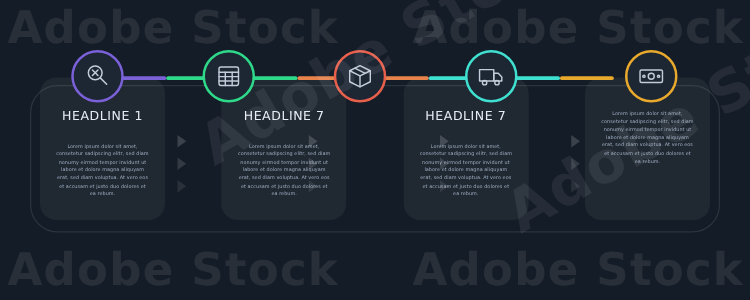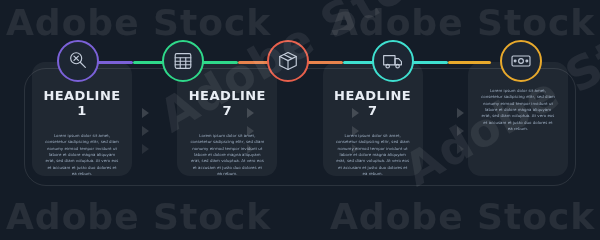--- a/index.html
+++ b/index.html
@@ -74,22 +74,22 @@
   .panel {
     position: relative;
     width: 100px; height: 114px;
     border-radius: 13px;
     background: rgba(255,255,255,0.055);
     padding: 26px 6px 6px 6px;
     text-align: center;
   }
   .panel-title {
     color: #e8edf4;
-    font-size: 13px;
-    font-weight: 700;
+    font-size: 10px;
+    font-weight: 400;
     letter-spacing: 0.45px;
     margin-bottom: 15px;
     font-family: "DejaVu Sans", sans-serif;
   }
   .panel-body {
     color: #9fb0c4;
     font-size: 3.9px;
     line-height: 1.62;
     letter-spacing: 0.05px;
     padding: 0 7px;

